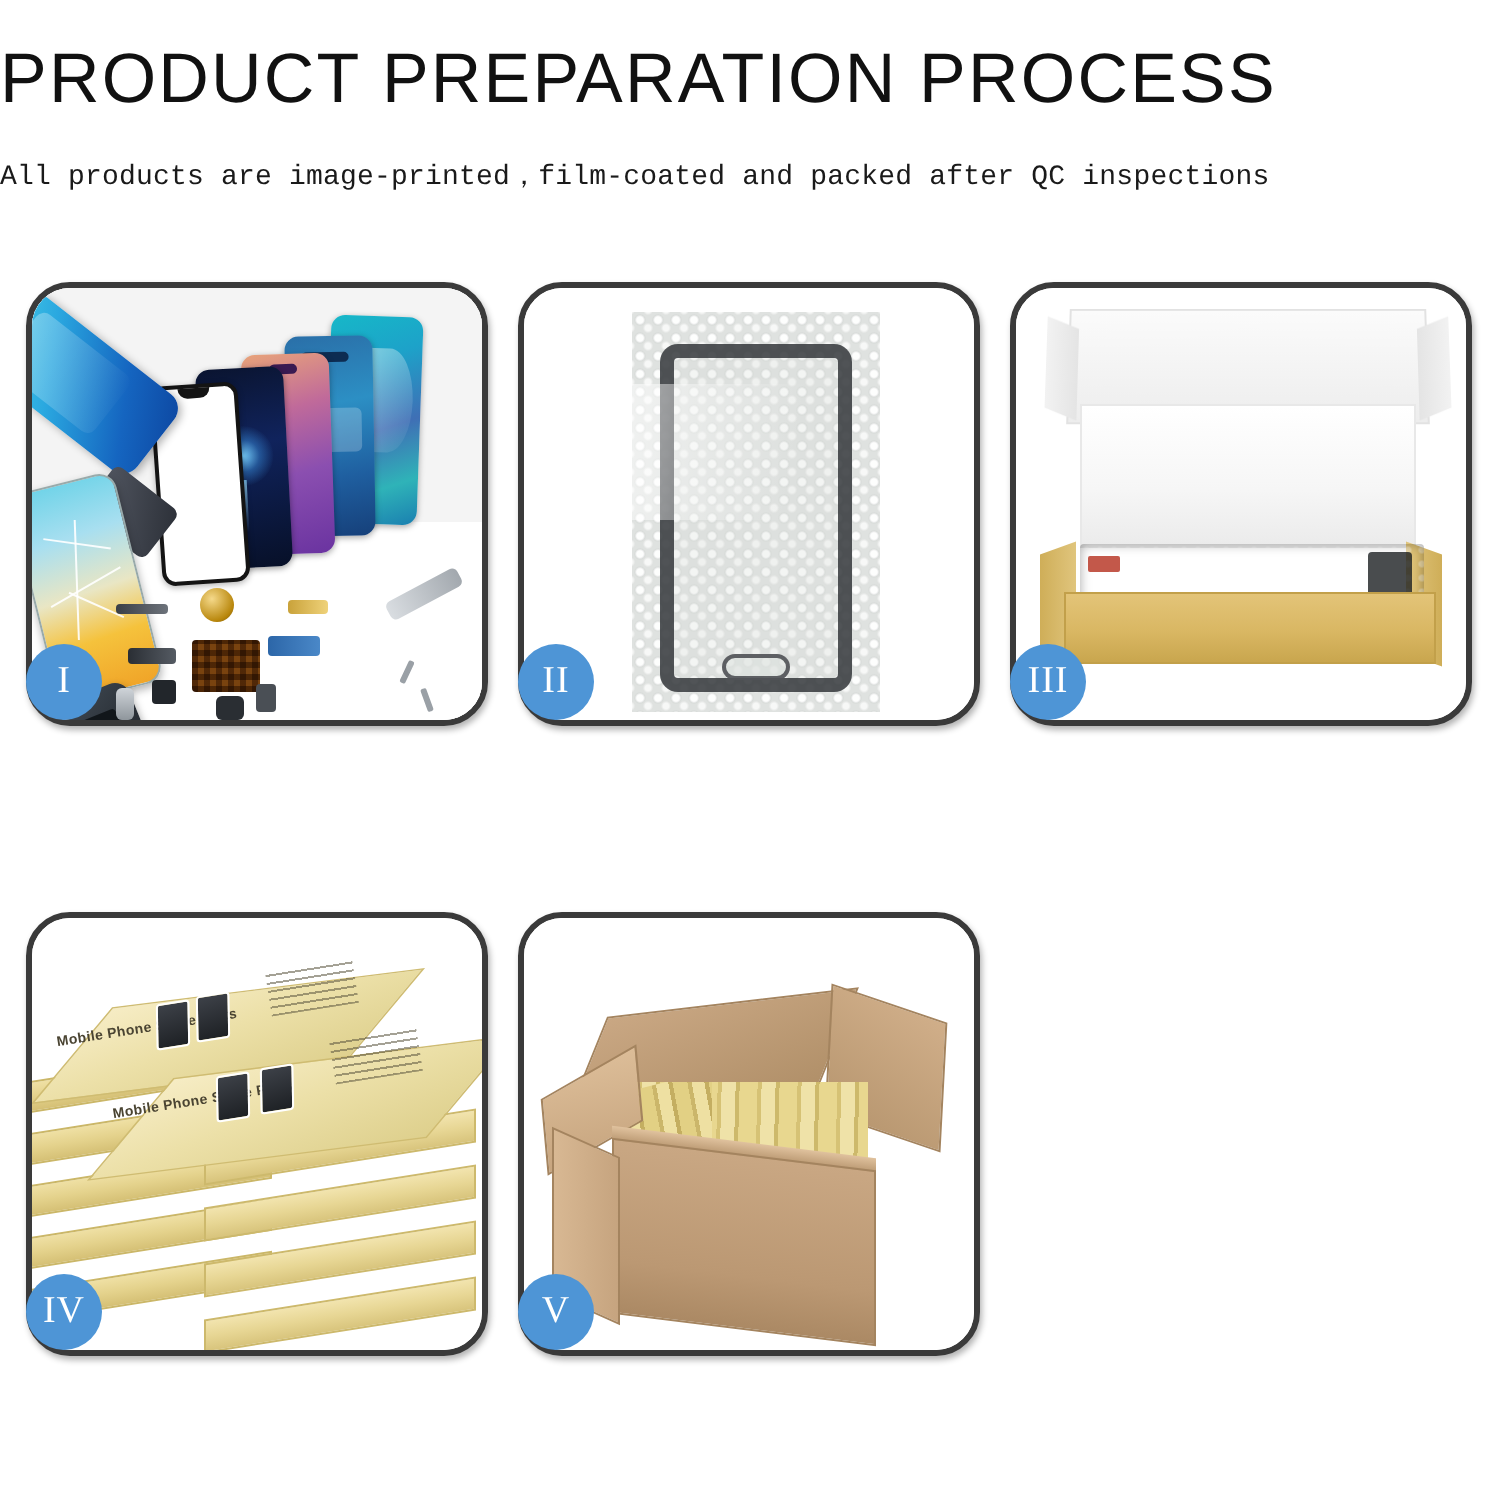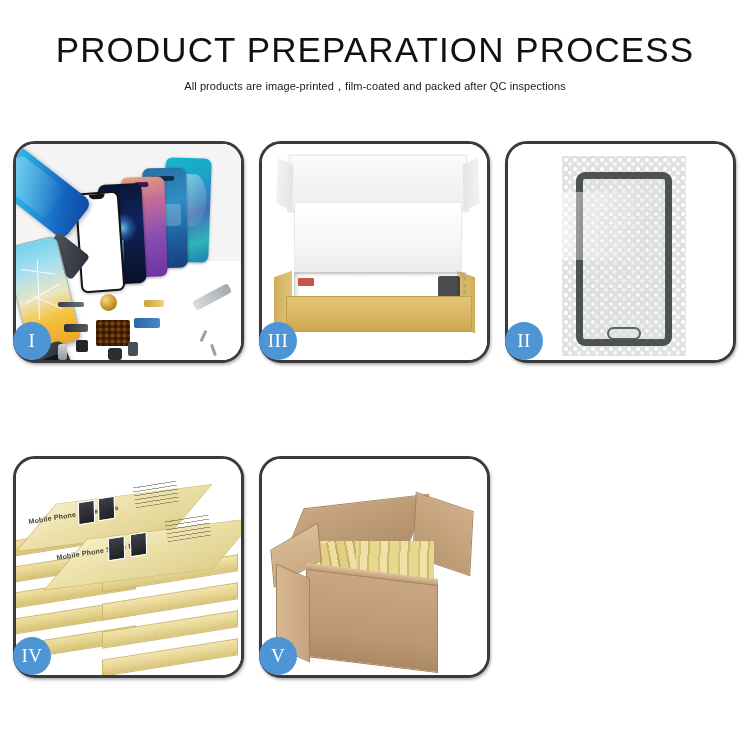--- a/index.html
+++ b/index.html
@@ -16,38 +16,38 @@
   .page {
     position: relative;
     width: 750px;
     height: 750px;
     background: #ffffff;
   }
 
   
   .header {
     position: absolute;
-    top: 28px;
+    top: 18px;
     left: 0;
     width: 750px;
-    text-align: center;
+    text-align: left;
   }
   .main-title {
     font-family: "Liberation Sans", sans-serif;
     font-size: 35px;
     font-weight: 400;
     letter-spacing: 1.1px;
     color: #111111;
     line-height: 44px;
     white-space: nowrap;
   }
   .sub-title {
-    margin-top: 7px;
-    font-family: Liberation Sans, sans-serif;
-    font-size: 11px;
+    margin-top: 17px;
+    font-family: Liberation Mono, monospace;
+    font-size: 14px;
     font-weight: 400;
     color: #1a1a1a;
     letter-spacing: 0.1px;
     white-space: nowrap;
   }
 
   
   .grid {
     position: absolute;
     top: 141px;
@@ -471,40 +471,40 @@
           <div class="part pt-btn"></div>
           <div class="part pt-scr1"></div>
           <div class="part pt-scr2"></div>
         </div>
       </div>
       <div class="badge">I</div>
     </div>
 
     <div class="panel">
       <div class="panel-inner">
+        <div class="p2-sheet">
+          <div class="p2-screen">
+            <div class="p2-home"></div>
+          </div>
+          <div class="p2-gloss"></div>
+        </div>
+      </div>
+      <div class="badge">II</div>
+    </div>
+
+    <div class="panel">
+      <div class="panel-inner">
         <div class="p3-lidback"></div>
         <div class="p3-foam"></div>
         <div class="p3-flapL"></div>
         <div class="p3-flapR"></div>
         <div class="p3-prod"></div>
         <div class="p3-front"></div>
       </div>
       <div class="badge">III</div>
-    </div>
-
-    <div class="panel">
-      <div class="panel-inner">
-        <div class="p2-sheet">
-          <div class="p2-screen">
-            <div class="p2-home"></div>
-          </div>
-          <div class="p2-gloss"></div>
-        </div>
-      </div>
-      <div class="badge">II</div>
     </div>
 
     <div class="panel">
       <div class="panel-inner">
         <div class="p4-stack">
 
           <div class="box4 b4-l" style="top:72px;"></div>
           <div class="box4 b4-l" style="top:98px;"></div>
           <div class="box4 b4-l" style="top:124px;"></div>
           <div class="box4 b4-l" style="top:150px;"></div>

